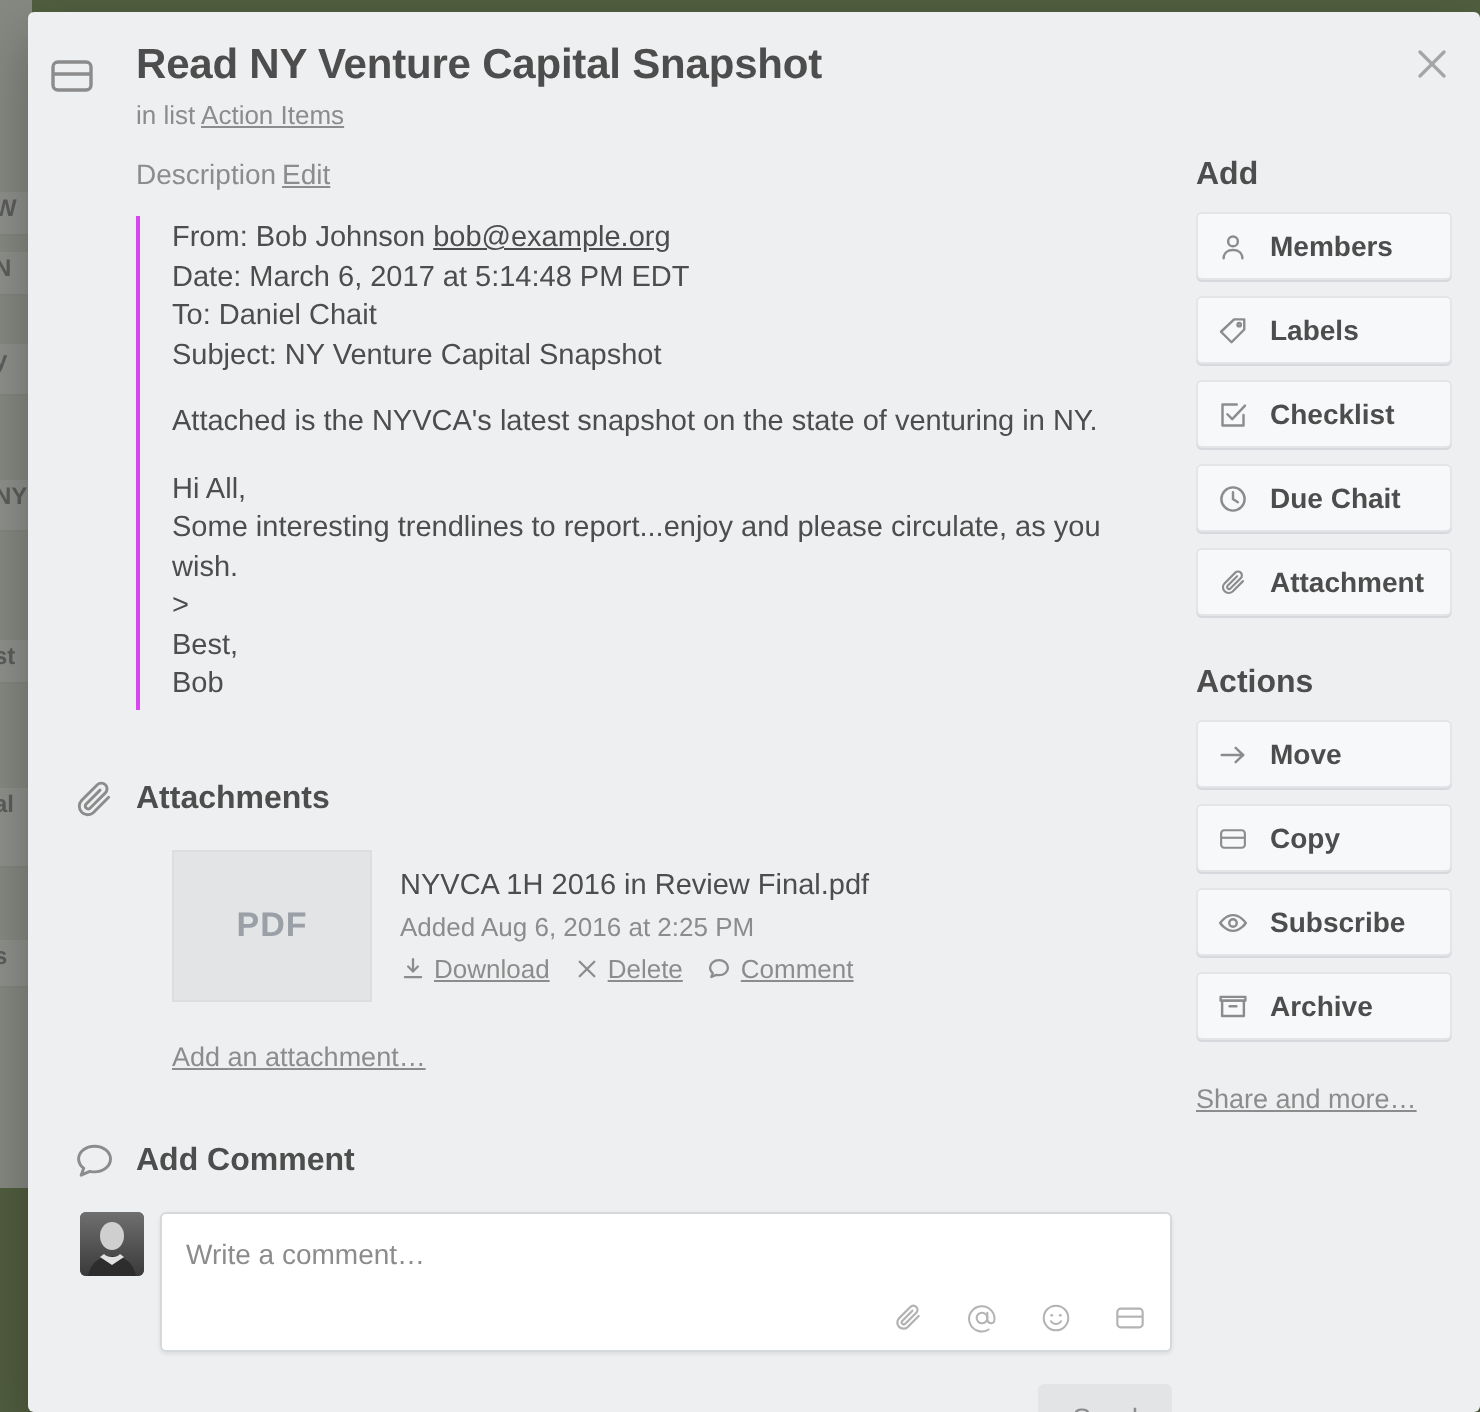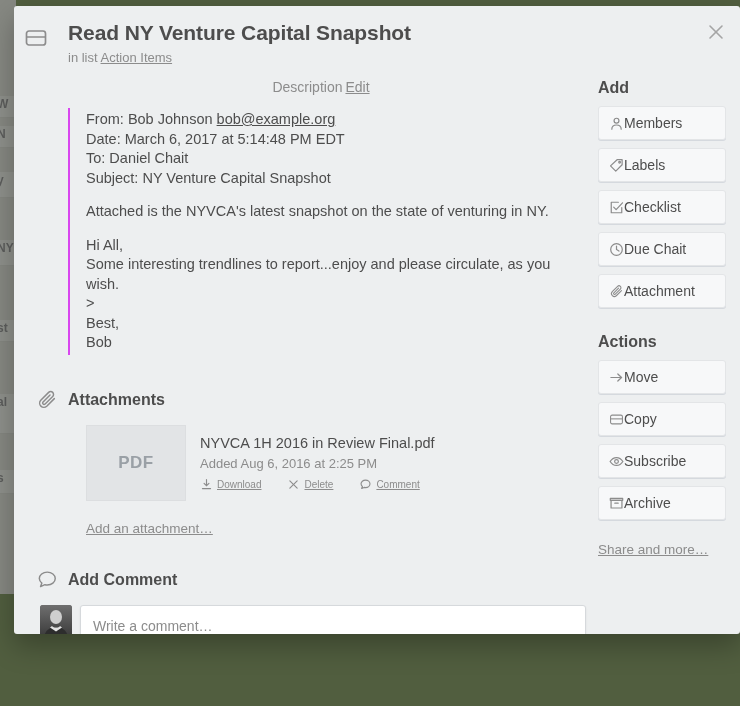--- a/index.html
+++ b/index.html
@@ -51,21 +51,21 @@
     inset: 0;
     background: rgba(120,122,120,0.34);
   }
 
   
   #card-modal {
     position: absolute;
     left: 14px;
     top: 6px;
     width: 726px;
-    height: 628px;
+    height: 700px;
     background: #edeff0;
     border-radius: 3px;
     box-shadow: 0 12px 28px rgba(0,0,0,0.28);
     overflow: hidden;
   }
 
   #close-btn {
     position: absolute;
     right: 6px;
     top: 8px;
@@ -146,21 +146,20 @@
     color: #4d4d4d;
     line-height: 22px;
   }
 
   
   #desc-row {
     padding-left: 44px;
     font-size: 14px;
     line-height: 18px;
     color: #8c8c8c;
-    text-align: center;
   }
   #desc-row .edit-link {
     color: #8c8c8c;
     text-decoration: underline;
     cursor: pointer;
     margin-left: 3px;
   }
   #desc-body {
     margin: 12px 0 0 0;
     padding-left: 44px;
@@ -214,26 +213,26 @@
     line-height: 20px;
   }
   #attach-added {
     font-size: 13px;
     color: #8c8c8c;
     line-height: 20px;
     margin-top: 1px;
   }
   #attach-actions {
     margin-top: 2px;
-    font-size: 10px;
+    font-size: 13px;
     color: #8c8c8c;
     line-height: 18px;
     display: flex;
     align-items: center;
-    gap: 17px;
+    gap: 3px;
   }
   #attach-actions .act {
     display: inline-flex;
     align-items: center;
     gap: 4px;
     cursor: pointer;
     margin-right: 9px;
   }
   #attach-actions .act span.lbl {
     text-decoration: underline;
@@ -331,29 +330,29 @@
     font-size: 16px;
     font-weight: 700;
     color: #4d4d4d;
     margin: 0 0 8px 14px;
     line-height: 20px;
   }
   .side-head.second { margin-top: 24px; }
   .side-btn {
     display: flex;
     align-items: center;
-    gap: 0;
+    gap: 11px;
     background: #f7f8f9;
     border: 1px solid #e3e5e7;
     border-radius: 3px;
     box-shadow: 0 1px 0 rgba(9,30,66,0.10);
     margin: 0 8px 8px 14px;
     padding: 8px 10px;
     font-size: 14px;
-    font-weight: 400;
+    font-weight: 700;
     color: #4d4d4d;
     cursor: pointer;
     box-sizing: border-box;
     height: 34px;
   }
   .side-btn .sb-icon {
     width: 15px;
     height: 15px;
     color: #8c8c8c;
     flex: 0 0 15px;

